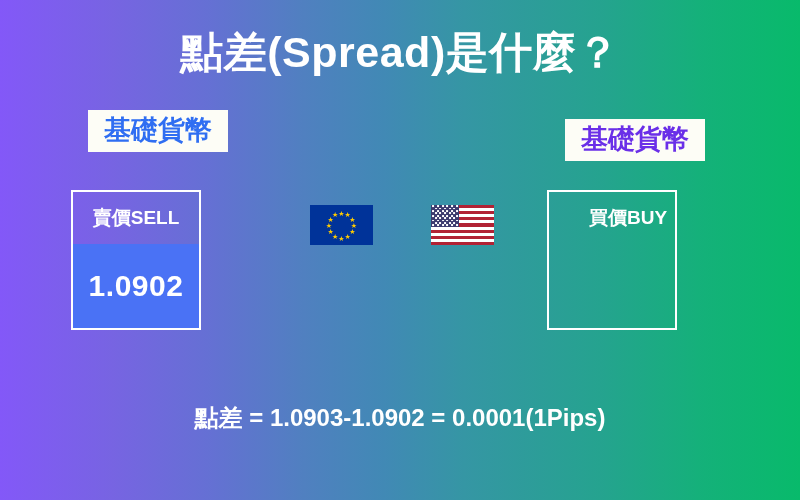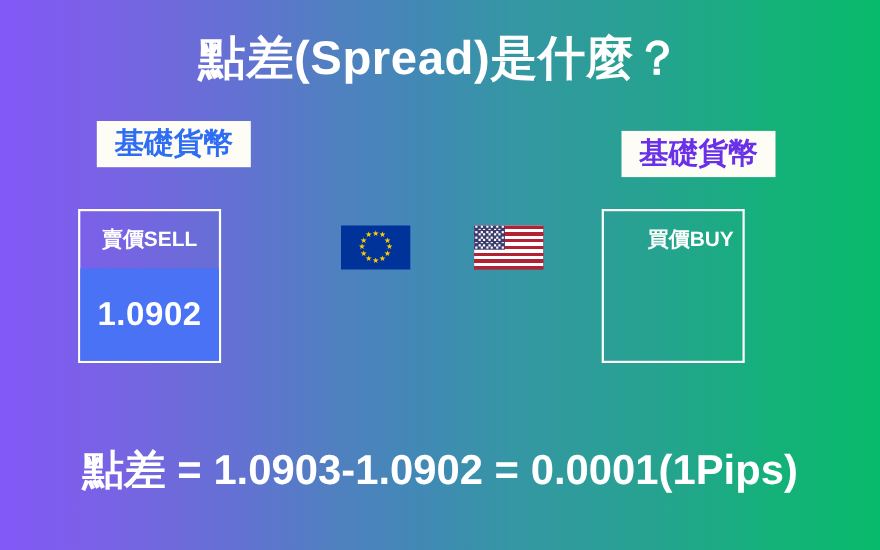--- a/index.html
+++ b/index.html
@@ -166,21 +166,21 @@
   }
 
   
   #formula {
     position: absolute;
     left: 0;
     top: 402px;
     width: 800px;
     text-align: center;
     color: #ffffff;
-    font-size: 38px;
+    font-size: 24px;
     font-weight: bold;
     white-space: nowrap;
   }
 </style>
 </head>
 <body>
 
 <div id="infographic">
 
   <div id="title">點差(Spread)是什麼？</div>

